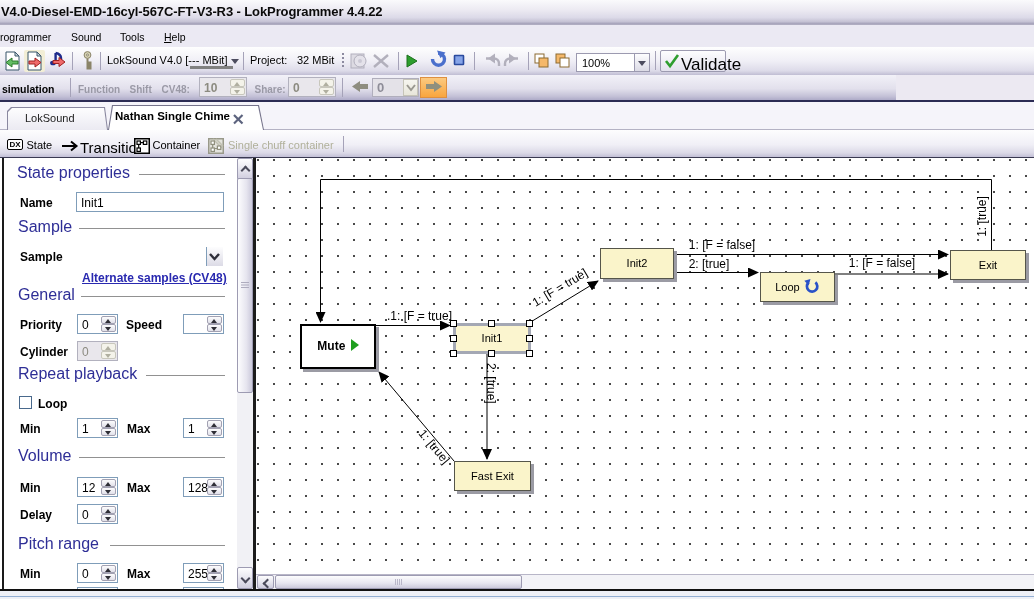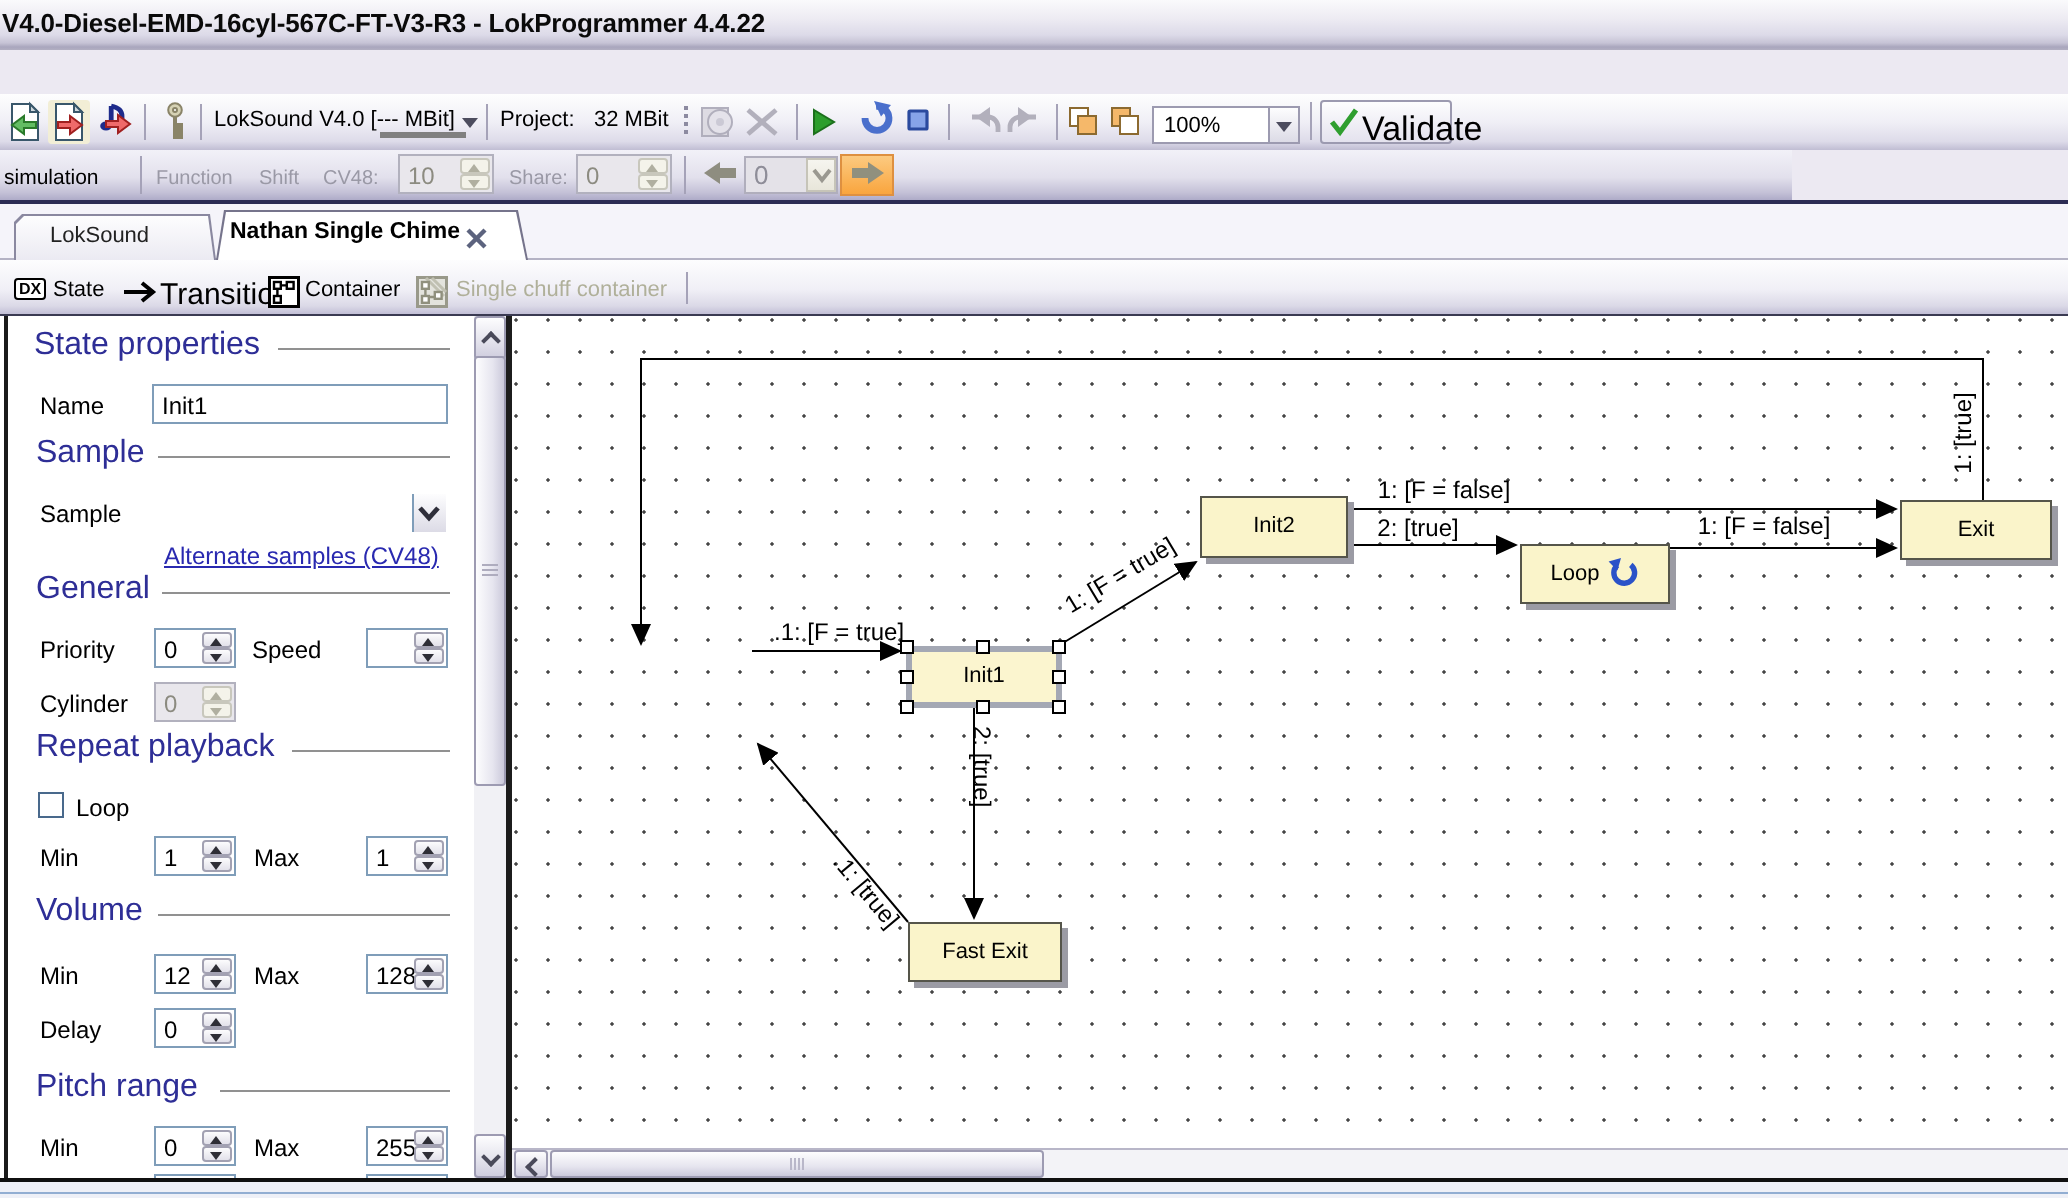--- a/index.html
+++ b/index.html
@@ -11,33 +11,33 @@
     background:linear-gradient(#fafafc 0%,#eceaf2 40%,#dcdae8 70%,#c6c3d5 86%,#a9a6bd 94%,#b2afc2 100%);}
   #titletext{left:1px;top:4px;font-size:13px;letter-spacing:-0.1px;font-weight:bold;color:#0a0a0a;white-space:nowrap;}
   
   #menubar{left:0;top:25px;width:1034px;height:22px;background:#ebe9f3;}
   .menuitem{position:absolute;top:6px;font-size:10.5px;color:#000;}
   
   #toolbar1{left:0;top:47px;width:1034px;height:28px;
     background:linear-gradient(#fefefe 0%,#f0eff6 50%,#dddbe9 85%,#c0bdd3 100%);}
   
   #toolbar2{left:0;top:75px;width:896px;height:25px;
-    background:linear-gradient(#f2f1f8 0%,#e2e0ec 55%,#c4c1d7 85%,#aeabc8 100%);}
+    background:linear-gradient(#f2f1f8 0%,#e2e0ec 55%,#c4c1d7 85%,#aeabc8 100%);font-weight:bold;}
   #darkline1{left:0;top:100px;width:1034px;height:2px;background:#2c2c54;}
   
   #tabrow{left:0;top:102px;width:1034px;height:28px;background:#f5f4fa;}
   
   #toolbar3{left:0;top:130px;width:1034px;height:27px;
     background:linear-gradient(#fdfdfe 0%,#f0eff6 55%,#dbd9e7 85%,#c2bfd6 100%);}
   #darkline2{left:0;top:157px;width:1034px;height:1px;background:#3a3a52;}
   
   #leftpanel{left:0;top:158px;width:237px;height:431px;background:#fff;}
   .hdr{position:absolute;font-size:16px;color:#2e2e96;white-space:nowrap;letter-spacing:0px;}
   .hline{position:absolute;height:1px;background:#919191;}
-  .lbl{position:absolute;font-size:12px;color:#000;white-space:nowrap;}
+  .lbl{position:absolute;font-size:12px;color:#000;white-space:nowrap;font-weight:bold;}
   .txtbox{position:absolute;background:#fff;border:1px solid #7f9db9;box-sizing:border-box;
     font-size:12px;color:#000;padding:3px 0 0 4px;overflow:hidden;white-space:nowrap;}
   
   .spin{position:absolute;width:41px;height:20px;background:#fff;border:1px solid #7f9db9;
     box-sizing:border-box;font-size:12px;}
   .spin .val{position:absolute;left:4px;top:3px;}
   .spinbtn{position:absolute;right:1px;top:1px;width:15px;height:16px;}
   .spinbtn .u,.spinbtn .d{position:absolute;left:0;width:15px;height:8px;
     border:1px solid #a2a1b2;border-radius:2px;background:linear-gradient(#fcfcfd,#e2e1ea);box-sizing:border-box;}
   .spinbtn .u{top:0;}
@@ -77,20 +77,26 @@
   .node{position:absolute;background:#faf4ca;border:1px solid #55554a;box-sizing:border-box;
     box-shadow:3px 3px 0 #9b9ba4;font-size:11px;color:#000;text-align:center;}
   .node span{position:relative;}
   .hdl{position:absolute;width:7px;height:7px;background:#fff;border:1px solid #000;box-sizing:border-box;}
 </style>
 </head>
 <body>
 <div id="app">
   <div class="abs" id="titlebar"></div>
   <div class="abs" id="titletext">V4.0-Diesel-EMD-16cyl-567C-FT-V3-R3 - LokProgrammer 4.4.22</div>
+  <div class="abs" id="menubar">
+    <div class="menuitem" style="left:0px;">rogrammer</div>
+    <div class="menuitem" style="left:71px;">Sound</div>
+    <div class="menuitem" style="left:120px;">Tools</div>
+    <div class="menuitem" style="left:164px;"><span style="text-decoration:underline">H</span>elp</div>
+  </div>
   <div class="abs" id="toolbar1">
     <svg width="1034" height="28" style="position:absolute;left:0;top:0;">
 
       <g transform="translate(5,5)">
         <path d="M1,0 h9 l4,4 v14 h-13 z" fill="#fff" stroke="#39576b"></path>
         <path d="M10,0 l4,4 h-4 z" fill="#cfd8de" stroke="#39576b"></path>
         <path d="M13,9 v3 h-6 v3 l-6,-4.5 6,-4.5 v3 z" fill="#63bd63" stroke="#2a7a2a"></path>
       </g>
 
       <rect x="24" y="3" width="21" height="22" fill="#f2eed6" rx="2"></rect>
@@ -409,20 +415,21 @@
         <text x="729.5" y="58.5" text-anchor="middle" transform="rotate(-90 729.5 58.5)">1: [true]</text>
         <text x="131" y="162">.1: [F = true]</text>
         <text x="306" y="133" text-anchor="middle" transform="rotate(-31 306 133)">1: [F = true]</text>
         <text x="466" y="91" text-anchor="middle">1: [F = false]</text>
         <text x="453" y="110" text-anchor="middle">2: [true]</text>
         <text x="626" y="109" text-anchor="middle">1: [F = false]</text>
         <text x="231" y="205" transform="rotate(90 231 205)">2: [true]</text>
         <text x="174" y="290" text-anchor="middle" transform="rotate(50 174 290)">.1: [true]</text>
       </g>
     </svg>
+    <div class="node" style="left:44px;top:166px;width:76px;height:45px;background:#fff;border:2px solid #000;line-height:41px;font-weight:bold;font-size:12px;">Mute <span style="display:inline-block;width:0;height:0;border-top:6px solid transparent;border-bottom:6px solid transparent;border-left:8px solid #1e9e1e;vertical-align:-1px;margin-left:2px;"></span></div>
     <div class="node" style="left:344px;top:90px;width:74px;height:31px;line-height:29px;">Init2</div>
     <div class="node" style="left:504px;top:114px;width:75px;height:30px;line-height:28px;padding-right:20px;box-sizing:border-box;width:75px;">Loop</div>
     <svg width="17" height="17" style="position:absolute;left:548px;top:121px;">
       <path d="M4.6,3.6 a5.2,5.2 0 1 0 6.8,-0.2" fill="none" stroke="#2a52c8" stroke-width="2.7"></path>
       <path d="M6.5,0 l-6.2,1.8 4.4,4.4 z" fill="#2a52c8"></path>
     </svg>
     <div class="node" style="left:694px;top:92px;width:76px;height:30px;line-height:28px;">Exit</div>
     <div class="node" style="left:198px;top:303px;width:77px;height:30px;line-height:28px;">Fast Exit</div>
     <div style="position:absolute;left:197px;top:165px;width:78px;height:31px;background:#fbf5cf;border:3px solid #a4a8b4;box-sizing:border-box;font-size:11px;text-align:center;line-height:25px;">Init1</div>
     <div class="hdl" style="left:194px;top:162px;"></div>

